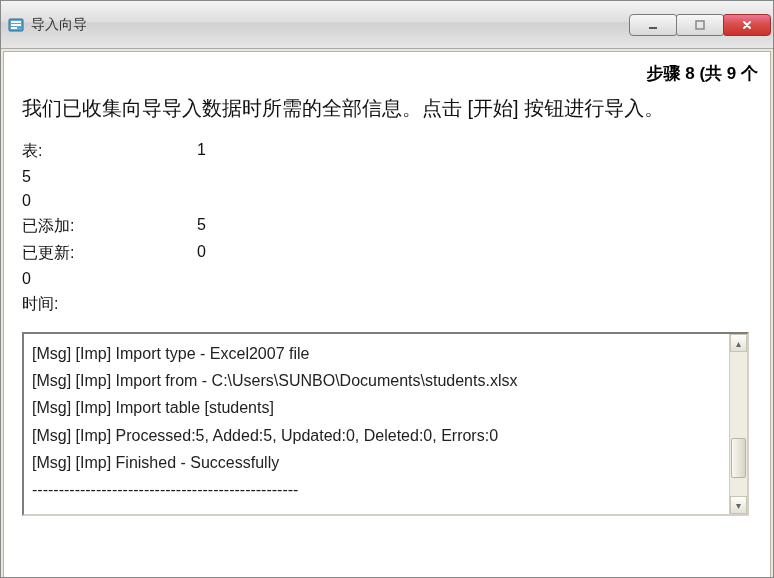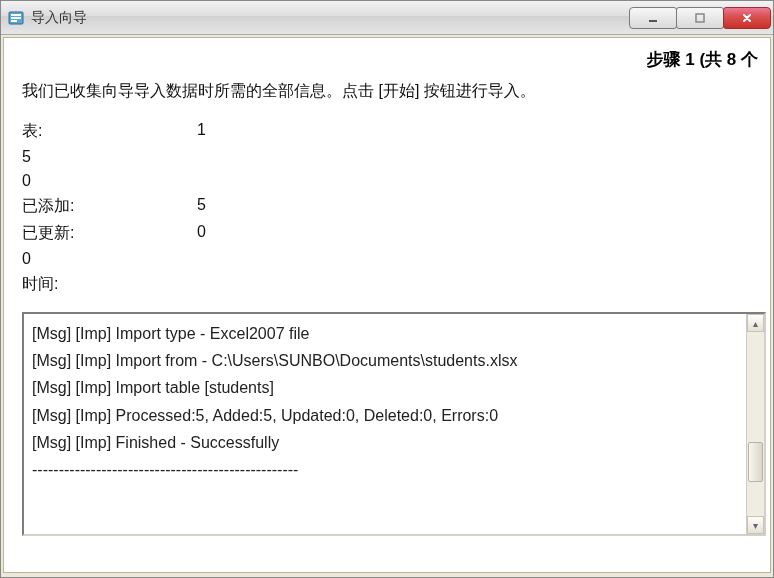--- a/index.html
+++ b/index.html
@@ -10,21 +10,21 @@
     body {
       font-family: "Microsoft YaHei", "SimSun", Arial, sans-serif;
       font-size: 15px;
       background: #ece9d8;
       width: 774px;
       height: 578px;
       overflow: hidden;
       border: 1px solid #888;
     }
     .titlebar {
-      height: 34px;
+      height: 48px;
       background: linear-gradient(to bottom, #f3f3f3 0%, #dedede 45%, #d1d1d1 46%, #e6e6e6 100%);
       border-bottom: 1px solid #aaa;
       display: flex;
       align-items: center;
       padding: 0 2px 0 6px;
       position: relative;
     }
     .title-icon {
       width: 18px;
       height: 18px;
@@ -77,43 +77,43 @@
       position: relative;
     }
     .step-header {
       text-align: right;
       font-weight: bold;
       font-size: 17px;
       padding: 10px 12px 0 0;
     }
     .intro {
       padding: 10px 18px 16px 18px;
-      font-size: 16px;
+      font-size: 20px;
       color: #111;
     }
     .stats {
       padding: 0 18px 10px 18px;
     }
     .stat-row {
       display: flex;
       padding: 3px 0;
       font-size: 16px;
       color: #111;
     }
     .stat-label {
       width: 175px;
     }
     .stat-value {
       flex: 1;
     }
     .log-wrap {
-      margin: 4px 4px 0 18px;
+      margin: 4px 21px 0 18px;
       border: 2px inset #d4d0c8;
       background: #fff;
-      height: 224px;
+      height: 184px;
       display: flex;
     }
     .log-text {
       flex: 1;
       padding: 6px 8px;
       white-space: pre;
       font-family: "Segoe UI", Arial, sans-serif;
       font-size: 16px;
       line-height: 1.7;
       overflow: hidden;
@@ -186,21 +186,21 @@
     </div>
     <div class="win-btn close">
       <svg width="12" height="12" viewBox="0 0 12 12">
           <path d="M3 3 L9 9 M9 3 L3 9" stroke="#fff" stroke-width="2" stroke-linecap="round"></path>
         </svg>
     </div>
   </div>
 </div>
 
 <div class="content-wrap">
-  <div class="step-header">步骤 1 (共 8 个</div>
+  <div class="step-header">步骤 8 (共 9 个</div>
   <div class="intro">我们已收集向导导入数据时所需的全部信息。点击 [开始] 按钮进行导入。</div>
 
   <div class="stats">
     <div class="stat-row">
       <span class="stat-label">表:</span>
       <span class="stat-value">1</span>
     </div>
     <div class="stat-row">
       <span class="stat-value">5</span>
     </div>

